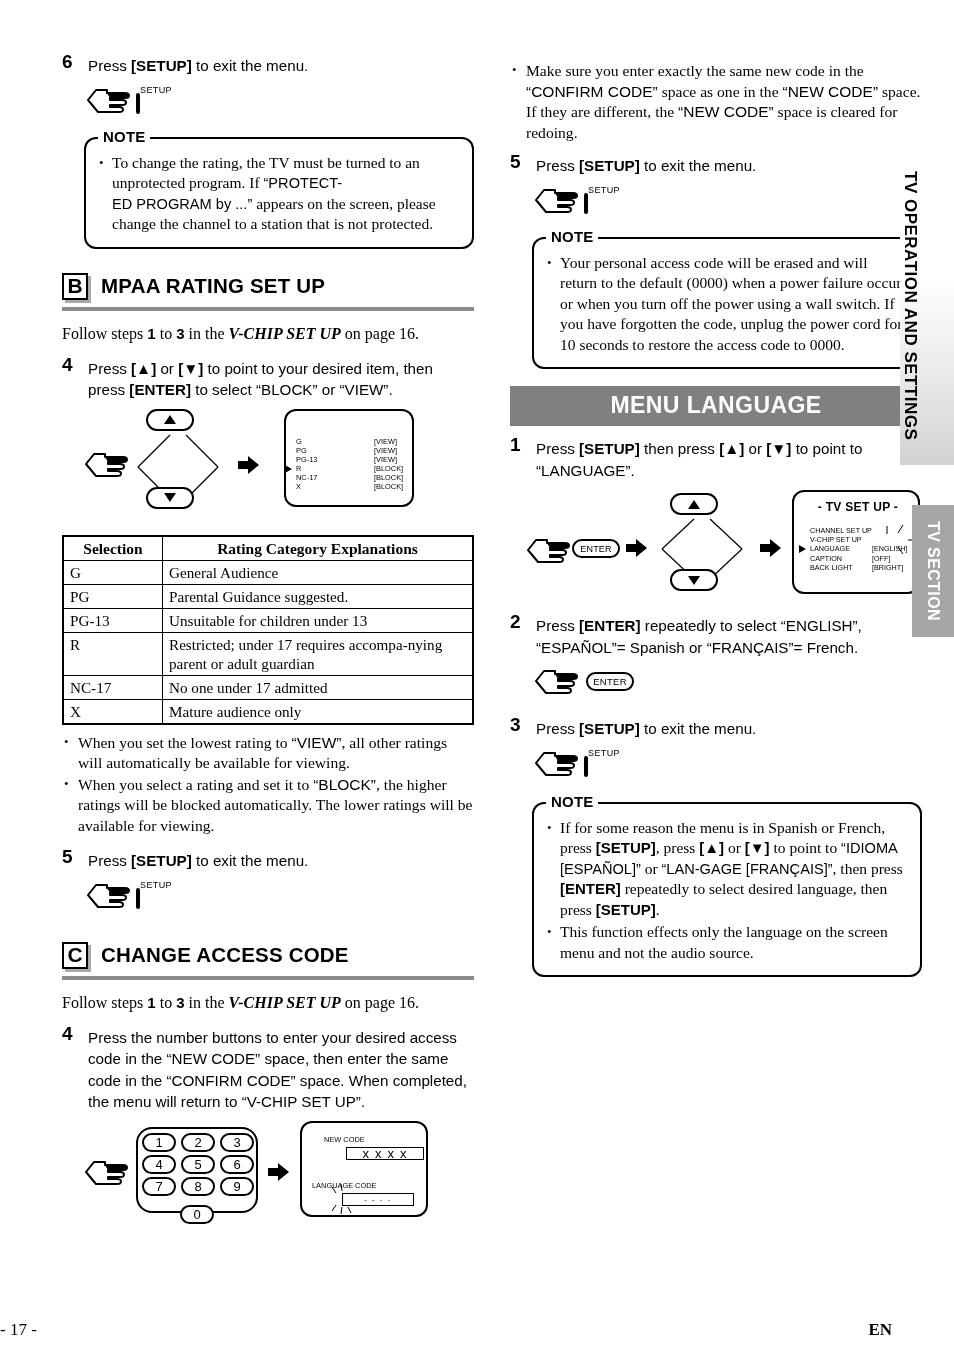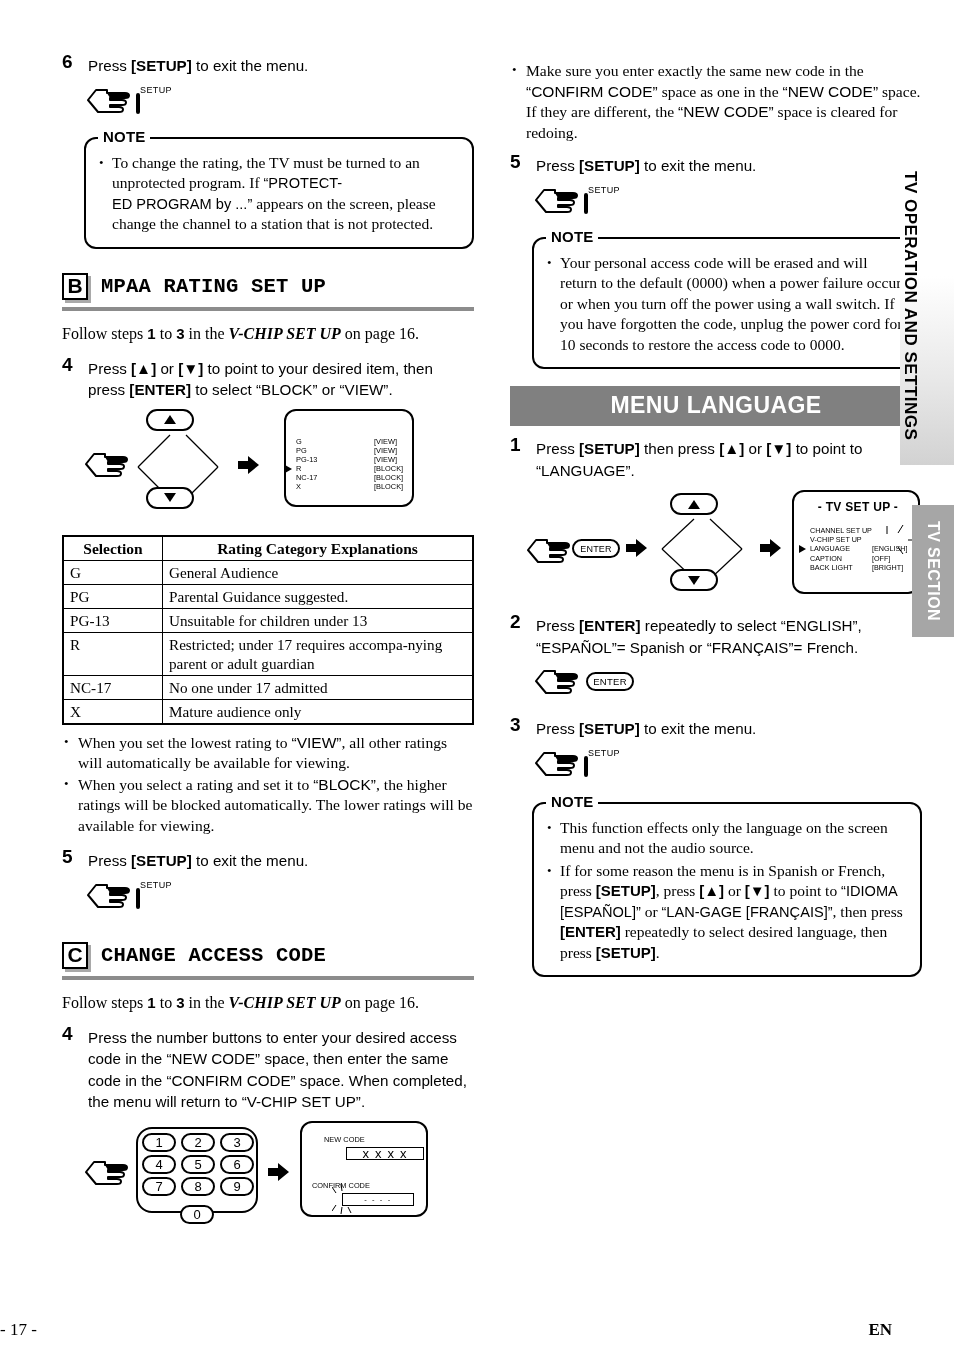--- a/index.html
+++ b/index.html
@@ -73,21 +73,21 @@
 
   
   .sec-head{display:flex;align-items:center;margin:24px 0 0 0;}
   .sec-letter{
     width:26px;height:27px;border:2px solid #000;background:#fff;
     box-shadow:3px 3px 0 #a9a9a9;
     font-family:"Liberation Sans", sans-serif;font-weight:bold;font-size:21px;
     display:flex;align-items:center;justify-content:center;box-sizing:border-box;
   }
   .sec-title{
-    font-family:Liberation Mono, monospace;font-weight:bold;
+    font-family:Liberation Sans, sans-serif;font-weight:bold;
     font-size:20.5px;margin-left:13px;letter-spacing:.2px;
   }
   .sec-rule{height:4px;background:#8c8c8c;margin-top:7px;width:100%;}
 
   
   .banner{
     background:#808080;color:#fff;text-align:center;
     font-family:"Liberation Sans", sans-serif;font-weight:bold;
     font-size:23px;letter-spacing:.4px;padding:6px 0 7px 0;
   }
@@ -362,21 +362,21 @@
 
         <span style="position:absolute;left:206px;top:40px;">
           <svg width="22" height="18">
               <path d="M0 5 h10 V0 l11 9 l-11 9 v-5 H0 Z" fill="#000"></path>
             </svg>
         </span>
 
         <div class="osd" style="position:absolute;left:238px;top:-2px;width:128px;height:96px;">
           <span class="line" style="left:22px;top:12px;font-size:7.4px;">NEW CODE</span>
           <span style="position:absolute;left:44px;top:24px;width:78px;height:13px;border:1.3px solid #000;box-sizing:border-box;display:flex;align-items:center;justify-content:center;font-size:13px;letter-spacing:1.2px;">x x x x</span>
-          <span class="line" style="left:10px;top:58px;font-size:7.4px;">CONFIRM CODE</span>
+          <span class="line" style="left:10px;top:58px;font-size:7.4px;">LANGUAGE CODE</span>
           <span style="position:absolute;left:40px;top:70px;width:72px;height:13px;border:1.3px solid #000;box-sizing:border-box;display:flex;align-items:center;justify-content:center;font-size:7.6px;letter-spacing:1.6px;">- - - -</span>
           <svg style="position:absolute;left:30px;top:60px;" width="28" height="34">
             <line x1="4" y1="10" x2="0" y2="4" stroke="#000" stroke-width="1"></line>
             <line x1="10" y1="8" x2="9" y2="1" stroke="#000" stroke-width="1"></line>
             <line x1="4" y1="22" x2="0" y2="28" stroke="#000" stroke-width="1"></line>
             <line x1="10" y1="24" x2="9" y2="31" stroke="#000" stroke-width="1"></line>
             <line x1="16" y1="24" x2="19" y2="30" stroke="#000" stroke-width="1"></line>
           </svg>
         </div>
       </div>
@@ -499,22 +499,22 @@
         </span>
         <span class="btn-setup">
           <span class="cap">SETUP</span>
           <span class="pill"></span>
         </span>
       </div>
 
       <div class="note" style="margin-top:18px;">
         <span class="note-title">NOTE</span>
         <ul>
+          <li>If for some reason the menu is in Spanish or French, press <b>[SETUP]</b>, press <b>[▲]</b> or <b>[▼]</b> to point to <span class="sans">“IDIOMA [ESPAÑOL]”</span> or <span class="sans">“LAN-GAGE [FRANÇAIS]”</span>, then press <b>[ENTER]</b> repeatedly to select desired language, then press <b>[SETUP]</b>.</li>
           <li>This function effects only the language on the screen menu and not the audio source.</li>
-          <li>If for some reason the menu is in Spanish or French, press <b>[SETUP]</b>, press <b>[▲]</b> or <b>[▼]</b> to point to <span class="sans">“IDIOMA [ESPAÑOL]”</span> or <span class="sans">“LAN-GAGE [FRANÇAIS]”</span>, then press <b>[ENTER]</b> repeatedly to select desired language, then press <b>[SETUP]</b>.</li>
         </ul>
       </div>
     </div>
   </div>
 
   <div class="tab-vert" id="tab-ops">TV OPERATION AND SETTINGS</div>
   <div class="tab-vert" id="tab-section">TV SECTION</div>
 
   <div class="footer">
     <span class="pg">- 17 -</span>

